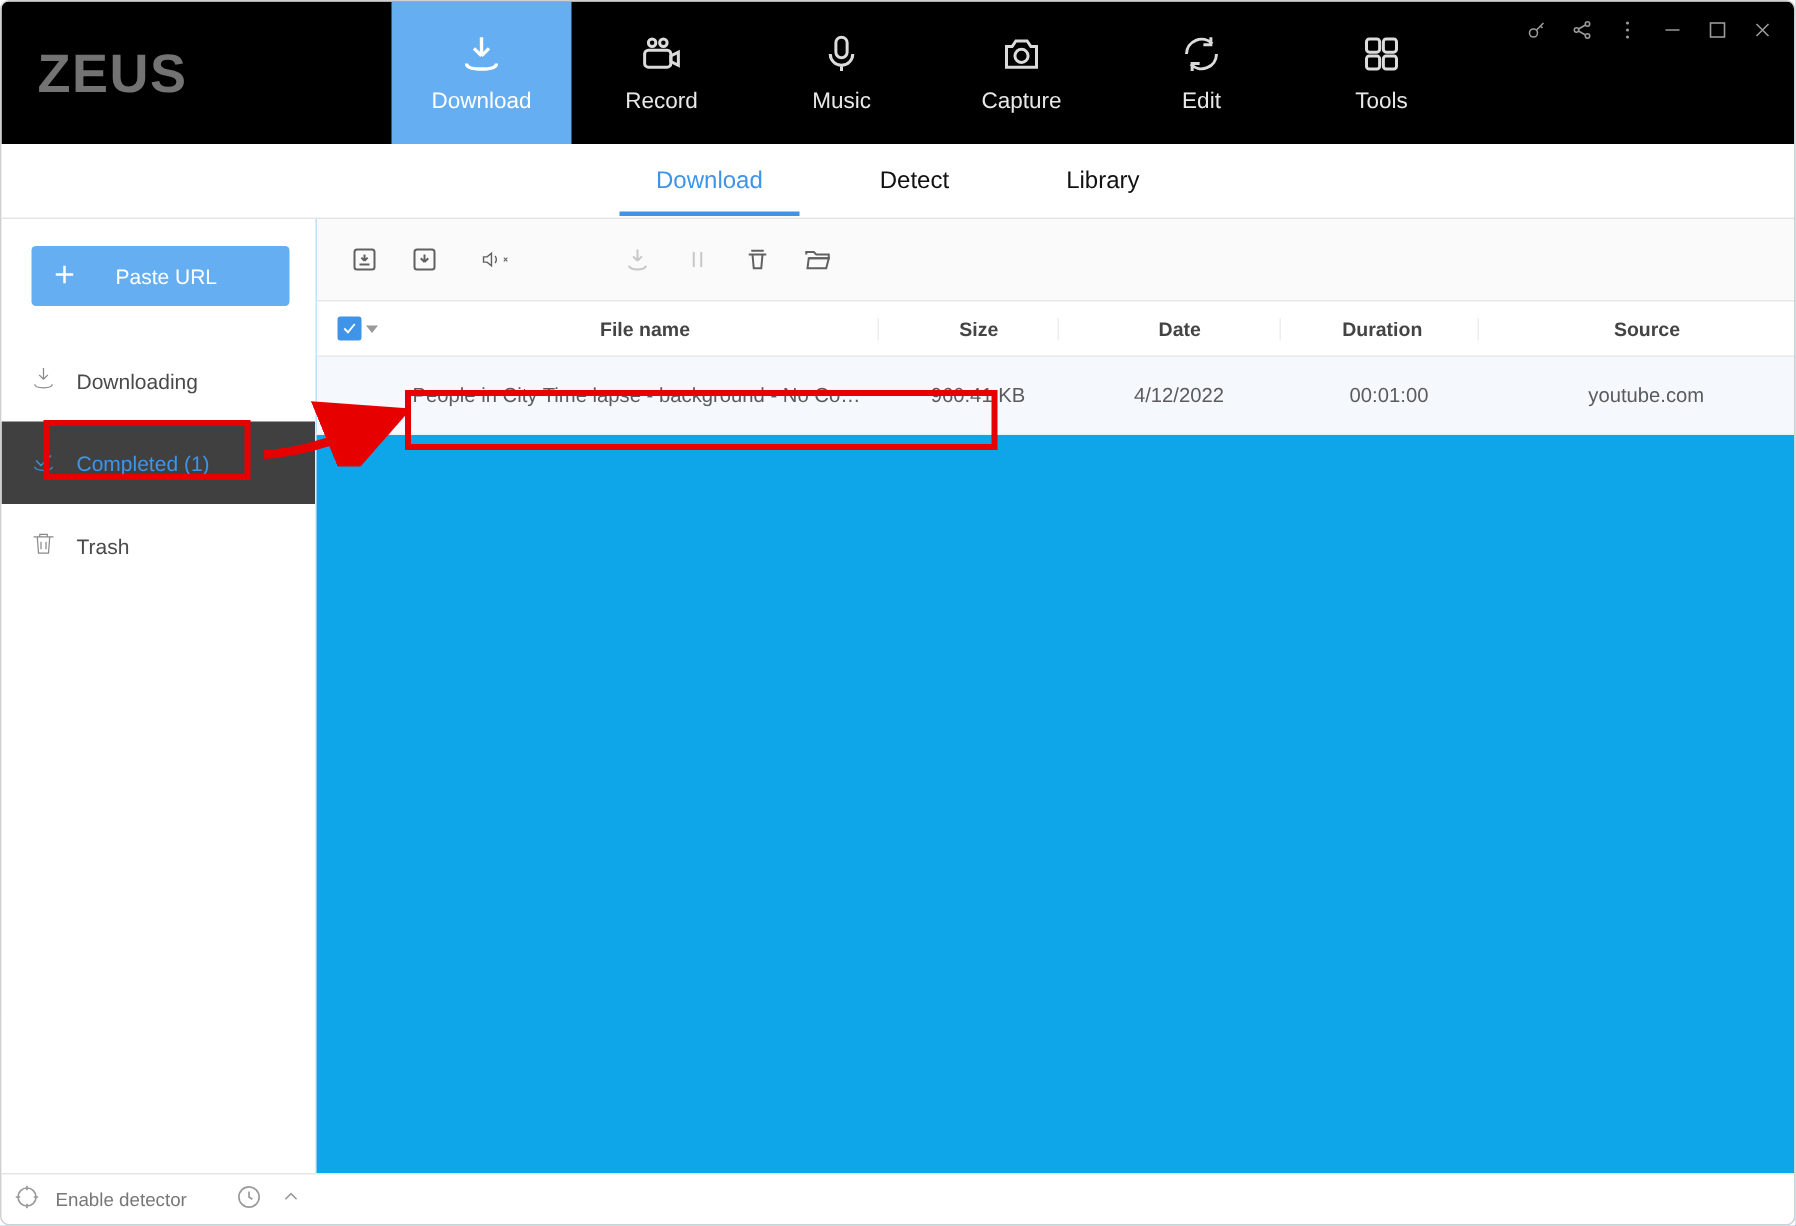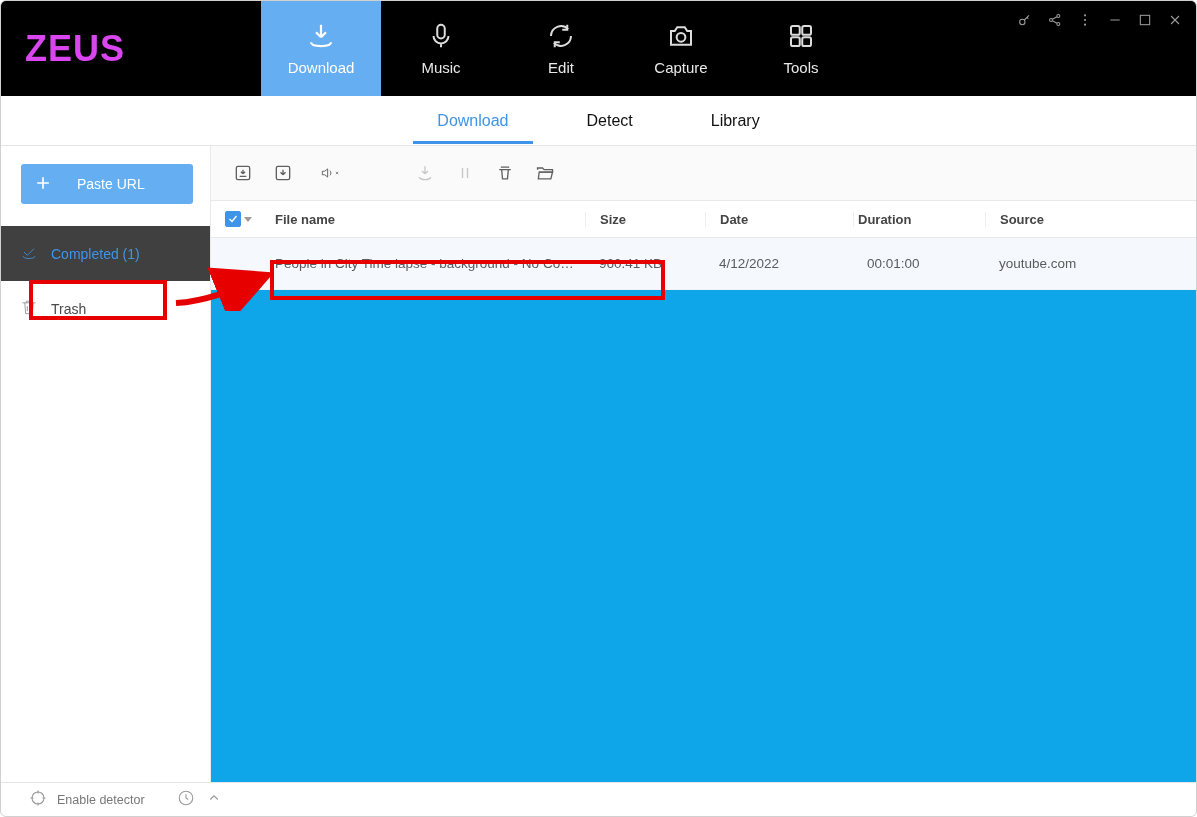--- a/index.html
+++ b/index.html
@@ -16,21 +16,21 @@
 
   
   .topbar {
     background: #000;
     height: 95px;
     display: flex;
     align-items: stretch;
     position: relative;
   }
   .logo {
-    color: #d946ef;
+    color: #737373;
     font-weight: 900;
     font-size: 36px;
     letter-spacing: 1px;
     display: flex; align-items: center; justify-content: center;
     padding: 0 26px 0 24px;
     user-select: none;
   }
   .toptabs { display: flex; margin-left: 110px; }
   .toptab {
     width: 120px;
@@ -72,21 +72,21 @@
     color: #3f94e8;
   }
   .subtab.active::after {
     content: "";
     position: absolute; left: -20px; right: -20px; bottom: 0;
     height: 3px; background: #3f94e8;
   }
 
   
   .body {
-    flex: 1; display: flex; min-height: 0;
+    flex: 1; display: flex; min-height: 0; text-align: center;
   }
 
   
   .sidebar {
     width: 210px;
     background: #fff;
     border-right: 1px solid #eaeaea;
     display: flex; flex-direction: column;
   }
   .paste-wrap { padding: 18px 16px 18px 20px; }
@@ -197,21 +197,21 @@
   .td-date { width: 148px; padding-left:14px;}
   .td-dur  { width: 132px; padding-left:14px;}
   .td-src  { flex:1;       padding-left:14px;}
 
   
   .footer {
     height: 34px;
     border-top: 1px solid #e5e5e5;
     display: flex; align-items: center;
     gap: 10px;
-    padding: 0 28px;
+    padding: 0 8px;
     font-size: 12.5px; color: #777;
   }
   .footer svg { width: 18px; height: 18px; stroke: #9a9a9a; fill: none; stroke-width: 1.5; }
   .footer .clock { margin-left: 22px; }
 
   .icon-caret { width:0; height:0; border-left:4px solid transparent; border-right:4px solid transparent; border-top:5px solid #9a9a9a; }
 </style>
 </head>
 <body>
 
@@ -226,44 +226,55 @@
           <svg viewBox="0 0 24 24" fill="none" stroke="#fff" stroke-width="1.8">
               <path d="M12 3v10m0 0l-4-4m4 4l4-4"></path>
               <path d="M4 17c0 2 2 3 8 3s8-1 8-3" fill="none"></path>
             </svg>
         </span>
         <span>Download</span>
       </div>
       <div class="toptab">
         <span>
           <svg viewBox="0 0 24 24" fill="none" stroke="#dcdcdc" stroke-width="1.6">
+              <circle cx="7" cy="6" r="2"></circle>
+              <circle cx="13" cy="6" r="2"></circle>
+              <rect x="3" y="10" width="14" height="9" rx="2"></rect>
+              <path d="M17 13l4-2v7l-4-2z"></path>
+            </svg>
+        </span>
+        <span>Record</span>
+      </div>
+      <div class="toptab">
+        <span>
+          <svg viewBox="0 0 24 24" fill="none" stroke="#dcdcdc" stroke-width="1.6">
               <rect x="9" y="3" width="6" height="11" rx="3"></rect>
               <path d="M6 12a6 6 0 0 0 12 0M12 18v3"></path>
             </svg>
         </span>
         <span>Music</span>
+      </div>
+      <div class="toptab">
+        <span>
+          <svg viewBox="0 0 24 24" fill="none" stroke="#dcdcdc" stroke-width="1.6">
+              <path d="M4 8h3l2-3h6l2 3h3v11H4z"></path>
+              <circle cx="12" cy="13" r="3.5"></circle>
+            </svg>
+        </span>
+        <span>Capture</span>
       </div>
       <div class="toptab">
         <span>
           <svg viewBox="0 0 24 24" fill="none" stroke="#dcdcdc" stroke-width="1.6">
               <path d="M4 12a8 8 0 0 1 13.7-5.5"></path>
               <path d="M20 12a8 8 0 0 1-13.7 5.5"></path>
               <path d="M17 3v4h-4M7 21v-4h4"></path>
             </svg>
         </span>
         <span>Edit</span>
-      </div>
-      <div class="toptab">
-        <span>
-          <svg viewBox="0 0 24 24" fill="none" stroke="#dcdcdc" stroke-width="1.6">
-              <path d="M4 8h3l2-3h6l2 3h3v11H4z"></path>
-              <circle cx="12" cy="13" r="3.5"></circle>
-            </svg>
-        </span>
-        <span>Capture</span>
       </div>
       <div class="toptab">
         <span>
           <svg viewBox="0 0 24 24" fill="none" stroke="#dcdcdc" stroke-width="1.6">
               <rect x="4" y="4" width="7" height="7" rx="1.5"></rect>
               <rect x="13" y="4" width="7" height="7" rx="1.5"></rect>
               <rect x="4" y="13" width="7" height="7" rx="1.5"></rect>
               <rect x="13" y="13" width="7" height="7" rx="1.5"></rect>
             </svg>
         </span>
@@ -325,20 +336,29 @@
           <span>
             <svg viewBox="0 0 24 24" stroke="#fff" stroke-width="2">
                 <path d="M12 5v14M5 12h14"></path>
               </svg>
           </span>
           <span>Paste URL</span>
         </div>
       </div>
 
       <div class="side-items">
+        <div class="side-item">
+          <span>
+            <svg viewBox="0 0 24 24" fill="none">
+                <path d="M12 4v9m0 0l-3.5-3.5M12 13l3.5-3.5"></path>
+                <path d="M5 17c0 1.7 2.7 2.8 7 2.8s7-1.1 7-2.8"></path>
+              </svg>
+          </span>
+          <span>Downloading</span>
+        </div>
         <div class="side-item active">
           <span>
             <svg viewBox="0 0 24 24" fill="none">
                 <path d="M6 12l4 4 8-8"></path>
                 <path d="M5 17c0 1.7 2.7 2.8 7 2.8s7-1.1 7-2.8"></path>
               </svg>
           </span>
           <span>Completed (1)</span>
         </div>
         <div class="side-item">

